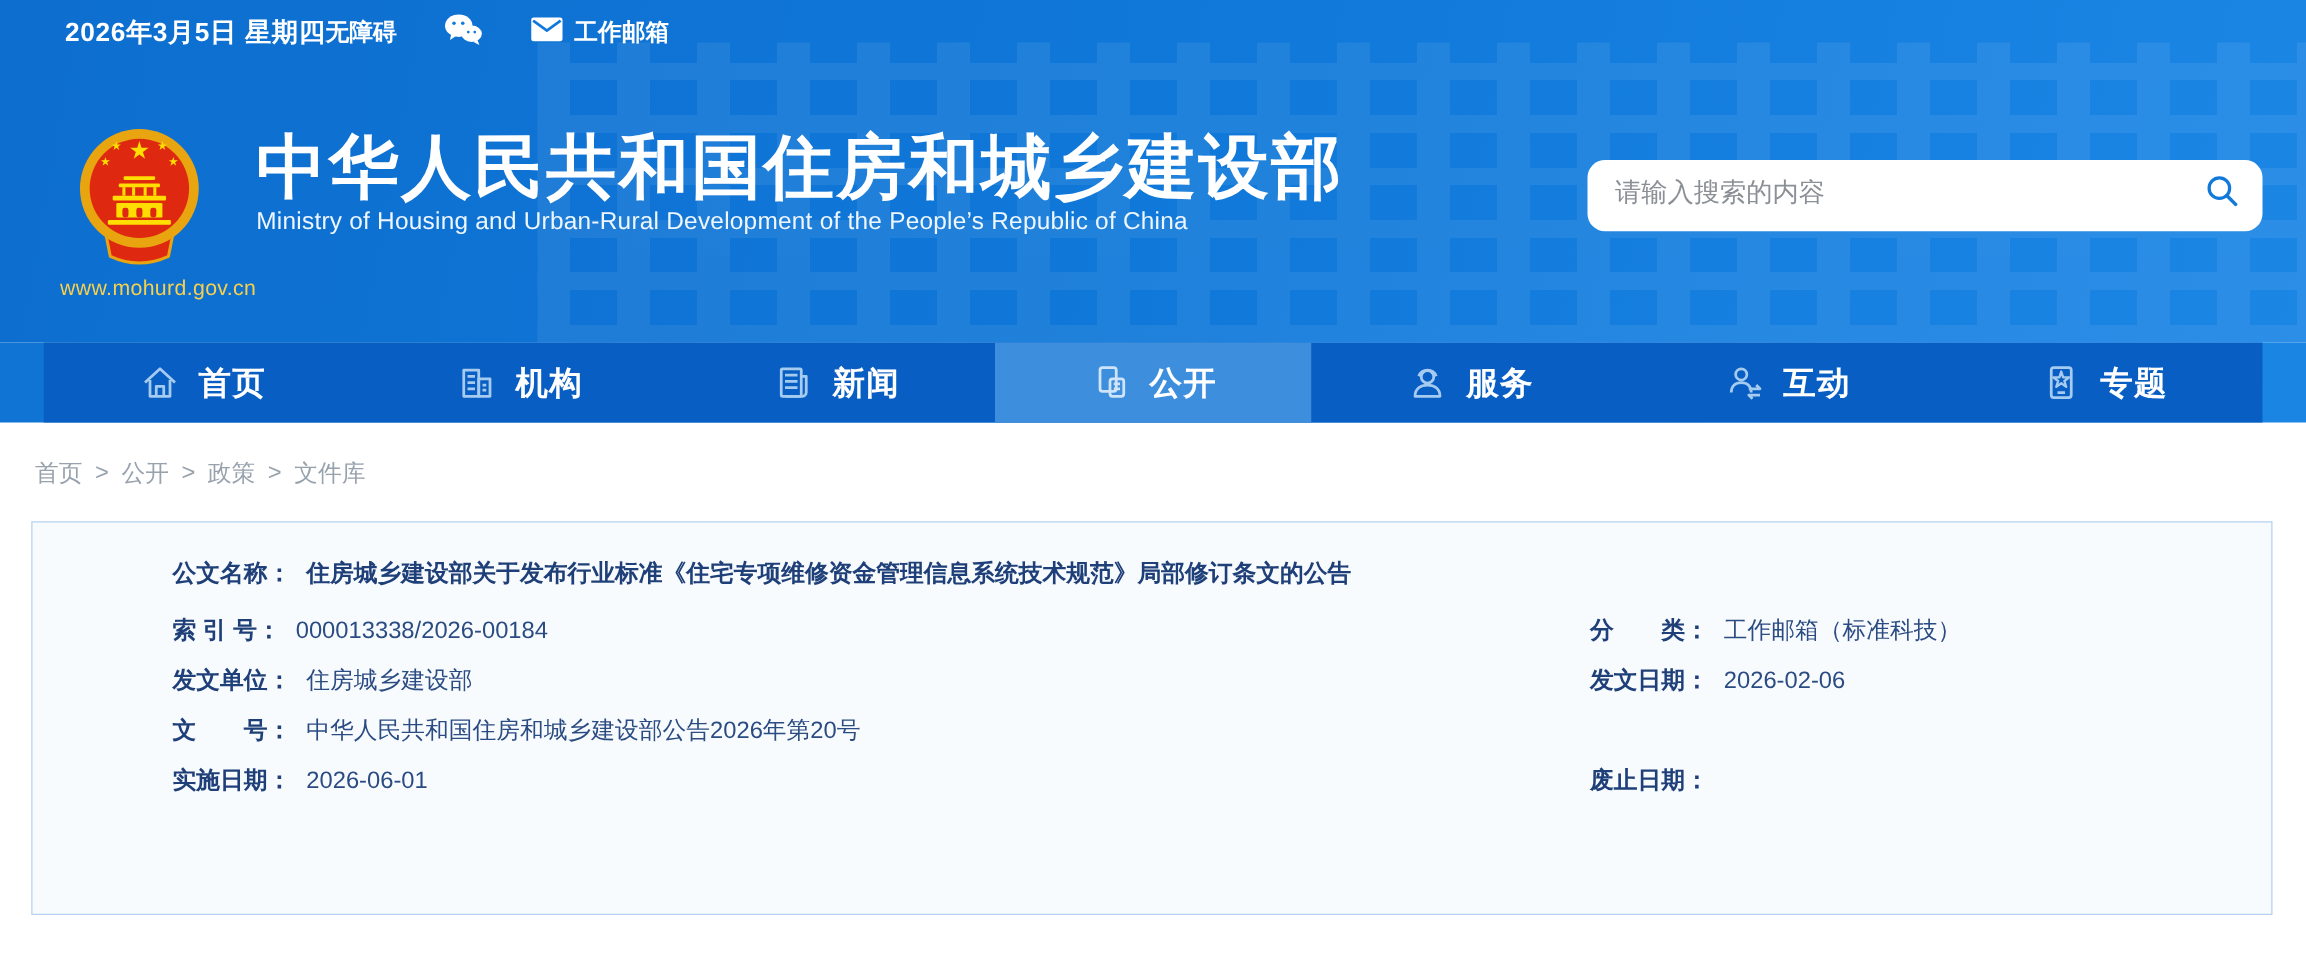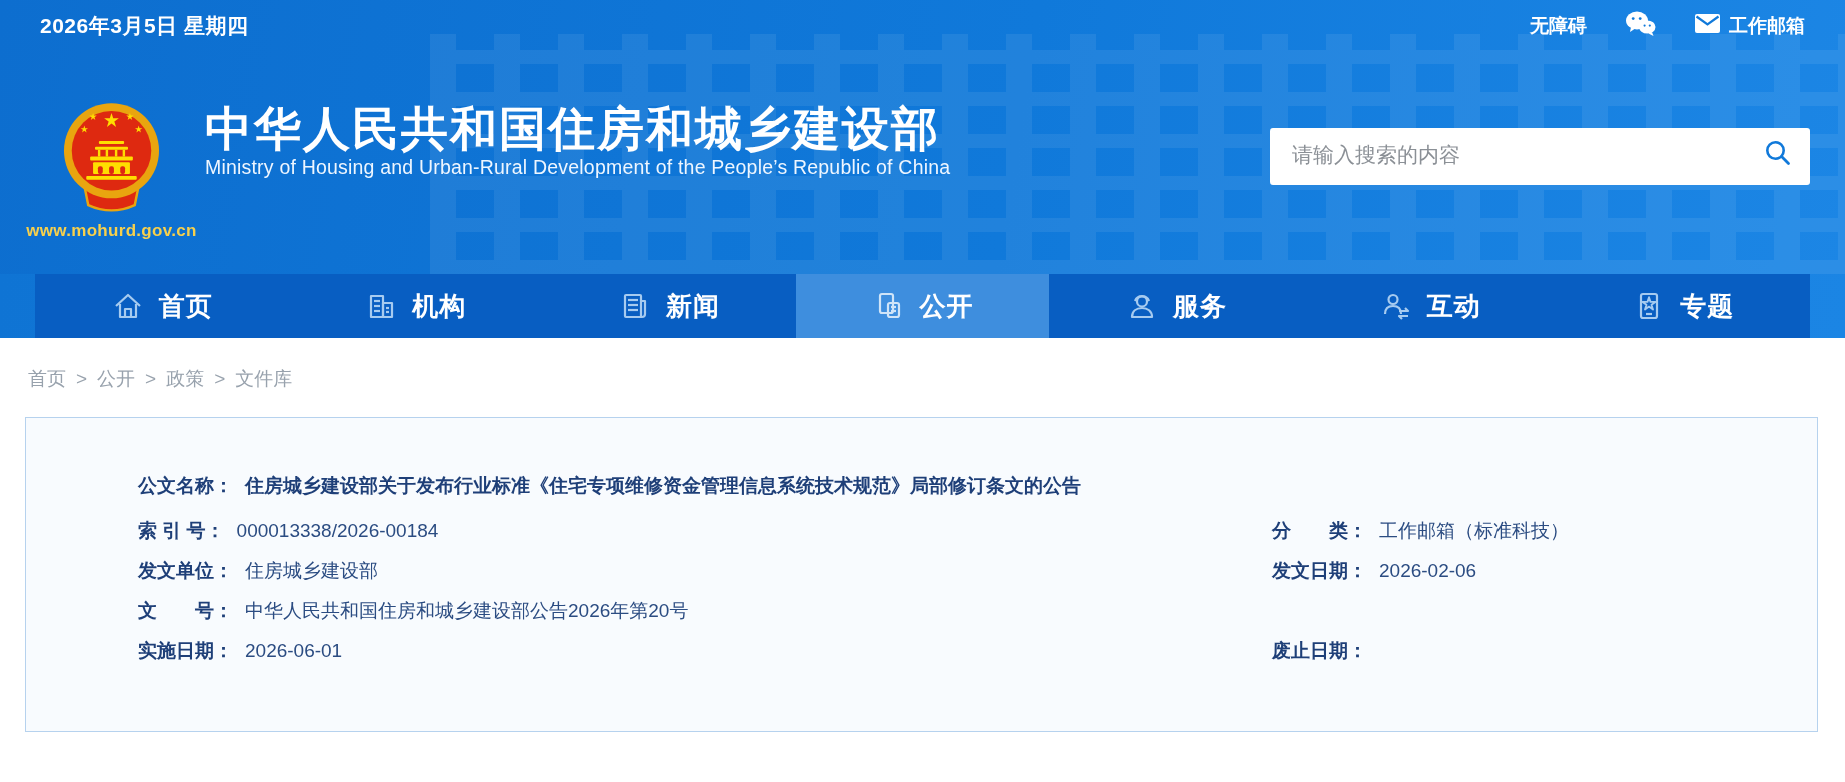--- a/index.html
+++ b/index.html
@@ -4,50 +4,50 @@
 <style>
   *{margin:0;padding:0;box-sizing:border-box}
   html,body{width:1845px;height:782px}
   body{font-family:"Liberation Sans","DejaVu Sans",sans-serif;background:#fff;overflow:hidden}
 
   
   .hero{position:relative;height:274px;background:linear-gradient(100deg,#0d6ecf 0%,#1079da 55%,#1c86e5 100%);overflow:hidden}
   .hero-pattern{position:absolute;left:430px;right:0;top:34px;bottom:0;opacity:.07;pointer-events:none;
     background:repeating-linear-gradient(90deg,#fff 0 26px,transparent 26px 64px),
                repeating-linear-gradient(0deg,#fff 0 14px,transparent 14px 42px)}
-  .topbar{position:relative;height:52px;display:flex;align-items:center;justify-content:space-between;padding:0 40px;color:#fff}
+  .topbar{position:relative;height:52px;display:flex;align-items:center;justify-content:flex-start;padding:0 52px;color:#fff}
   .tb-date{font-size:21px;font-weight:700;letter-spacing:.5px}
   .tb-right{display:flex;align-items:center;gap:38px;font-size:19px;font-weight:700}
   .tb-link{display:flex;align-items:center;gap:8px;color:#fff;cursor:pointer}
 
   .emblem{position:absolute;left:63px;top:102px;width:97px;height:112px}
-  .site-url{position:absolute;left:18px;top:221px;width:187px;text-align:center;color:#f7d04c;font-weight:700;font-size:17px;letter-spacing:.3px}
+  .site-url{position:absolute;left:18px;top:221px;width:187px;text-align:right;color:#f7d04c;font-weight:400;font-size:17px;letter-spacing:.3px}
   .brand-text{position:absolute;left:205px;top:102px;color:#fff}
-  .brand-text h1{font-size:47px;font-weight:700;letter-spacing:2px;line-height:1.15;white-space:nowrap}
+  .brand-text h1{font-size:56px;font-weight:700;letter-spacing:2px;line-height:1.15;white-space:nowrap}
   .brand-text p{font-size:19.5px;color:#eef6ff;letter-spacing:.2px}
 
-  .search{position:absolute;top:128px;right:35px;width:540px;height:57px;background:#fff;border-radius:3px;display:flex;align-items:center;padding:0 18px 4px 22px}
+  .search{position:absolute;top:128px;right:35px;width:540px;height:57px;background:#fff;border-radius:14px;display:flex;align-items:center;padding:0 18px 4px 22px}
   .search input{flex:1;border:none;outline:none;font-size:21px;color:#333;background:transparent}
   .search input::placeholder{color:#8b9096}
   .search-btn{border:none;background:none;cursor:pointer;display:flex;align-items:center}
 
   
   .nav{height:64px;background:linear-gradient(100deg,#0f74d4,#1b85e4)}
   .nav-inner{margin:0 35px;height:100%;display:flex;background:#085ec2}
   .nav-item{flex:1;display:flex;align-items:center;justify-content:center;gap:14px;color:#fff;font-size:26px;font-weight:700;cursor:pointer;letter-spacing:1px}
   .nav-item.active{background:#3e8ede}
   .nav-icon{display:flex;align-items:center}
 
   
   .breadcrumb{padding:28px 0 0 28px;font-size:19px;color:#98a2ad;display:flex;gap:10px;align-items:center}
   .crumb{color:#98a2ad;cursor:pointer}
   .crumb.current{cursor:default}
 
   
-  .doc-card{margin:25px 27px 15px 25px;height:315px;background:#f8fbfe;border:1px solid #b6d2ee;padding-top:48px;font-size:19px;color:#2b4c82}
+  .doc-card{margin:25px 27px 15px 25px;height:315px;background:#f8fbfe;border:1px solid #b6d2ee;padding-top:22px;font-size:19px;color:#2b4c82}
   .doc-title-row{padding-left:112px;line-height:40px;margin-bottom:5px}
   .doc-row{display:flex;line-height:40px}
   .f-left{flex:1;padding-left:112px}
   .f-right{width:545px;padding-right:20px}
   .flabel{font-weight:700;color:#1e3f78;margin-right:12px}
   .doc-title-row .fvalue{font-weight:700;color:#1e3f78}
   .fvalue{color:#2b4c82}
 </style>
 </head>
 <body>

